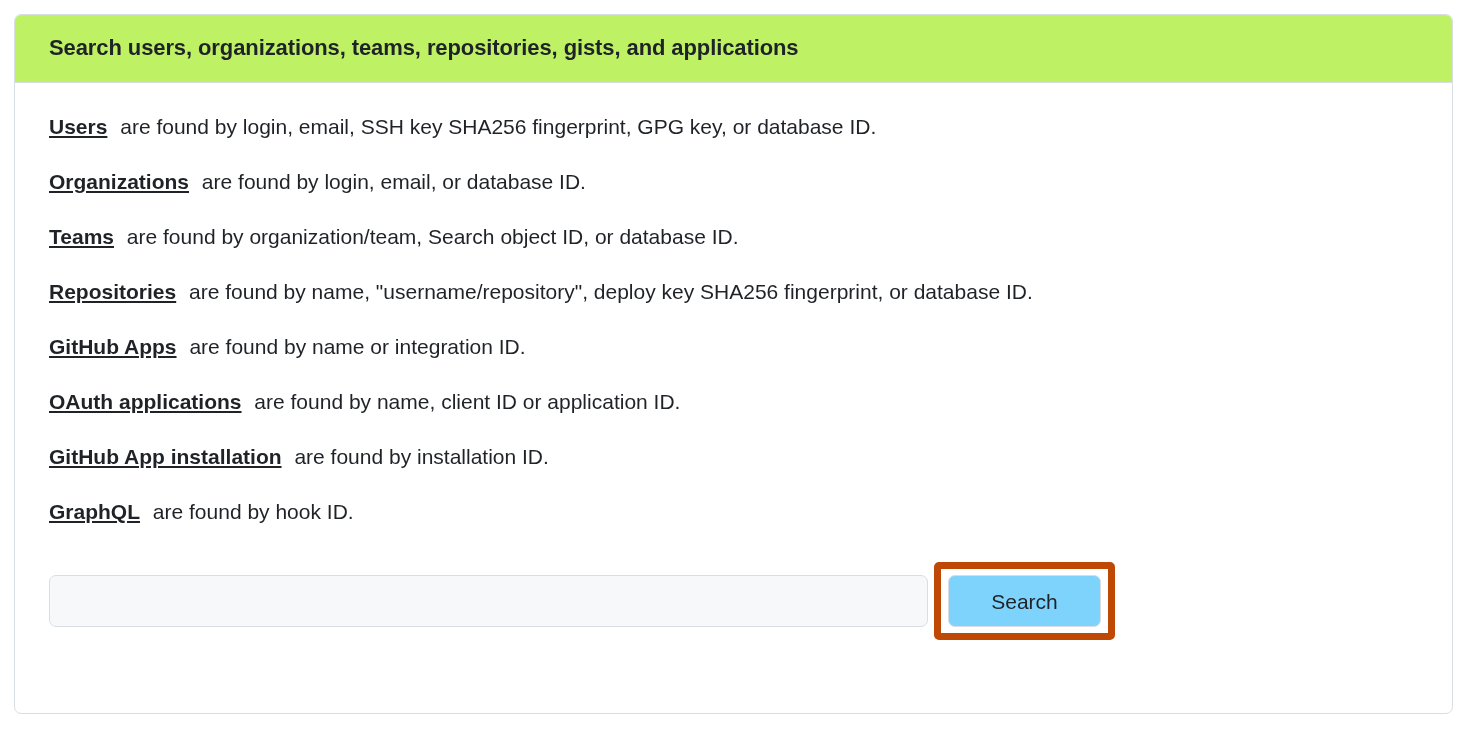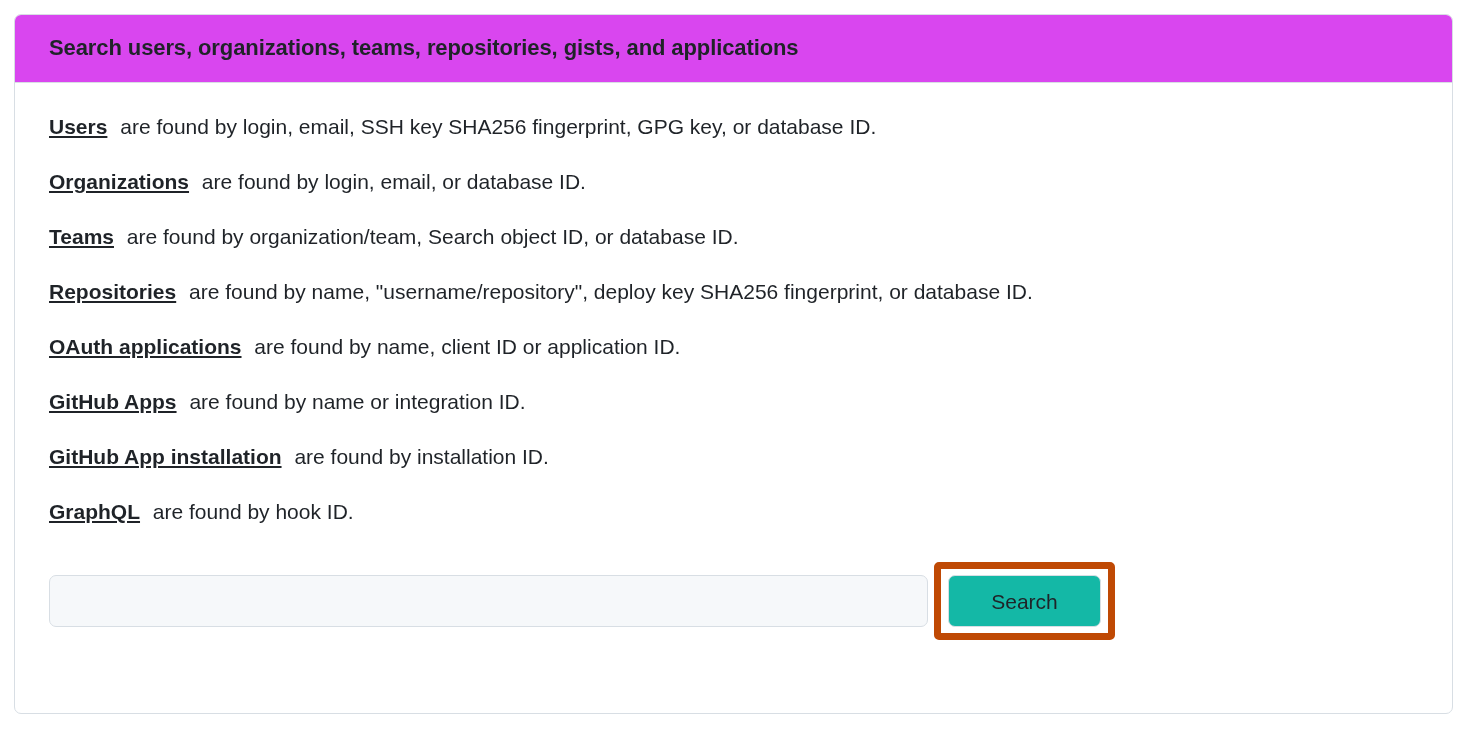--- a/index.html
+++ b/index.html
@@ -32,21 +32,21 @@
     box-sizing: border-box;
     border: 1px solid #d8dee4;
     border-radius: 7px;
     background: #ffffff;
     overflow: hidden;
   }
 
   .card-header {
     box-sizing: border-box;
     height: 68px;
-    background: #d946ef;
+    background: #bef264;
     border-bottom: 1px solid #d8dee4;
     display: flex;
     align-items: center;
     padding: 0 20px 0 34px;
   }
 
   .card-header-title {
     font-size: 22px;
     font-weight: bold;
     color: #1f2328;
@@ -119,21 +119,21 @@
     display: inline-flex;
     align-items: center;
     justify-content: center;
   }
 
   .search-button {
     box-sizing: border-box;
     height: 52px;
     min-width: 153px;
     padding: 0 7px;
-    background: #14b8a6;
+    background: #7dd3fc;
     border: 1px solid #d8dee4;
     border-radius: 7px;
     font-family: "Liberation Sans", sans-serif;
     font-size: 21px;
     color: #1f2328;
     cursor: pointer;
     line-height: 1;
   }
 </style>
 </head>
@@ -162,25 +162,25 @@
         <li class="desc-line">
           <span class="desc-term">Teams</span><span class="desc-rest"> are found by organization/team, Search object ID, or database ID.</span>
         </li>
 
         <li class="desc-line">
           <span class="desc-term">Repositories</span><span class="desc-rest"> are found by name, "username/repository", deploy key SHA256 fingerprint, or database ID.</span>
         </li>
 
 
         <li class="desc-line">
+          <span class="desc-term">GitHub Apps</span><span class="desc-rest"> are found by name or integration ID.</span>
+        </li>
+
+        <li class="desc-line">
           <span class="desc-term">OAuth applications</span><span class="desc-rest"> are found by name, client ID or application ID.</span>
-        </li>
-
-        <li class="desc-line">
-          <span class="desc-term">GitHub Apps</span><span class="desc-rest"> are found by name or integration ID.</span>
         </li>
 
         <li class="desc-line">
           <span class="desc-term">GitHub App installation</span><span class="desc-rest"> are found by installation ID.</span>
         </li>
 
         <li class="desc-line">
           <span class="desc-term">GraphQL</span><span class="desc-rest"> are found by hook ID.</span>
         </li>
 

